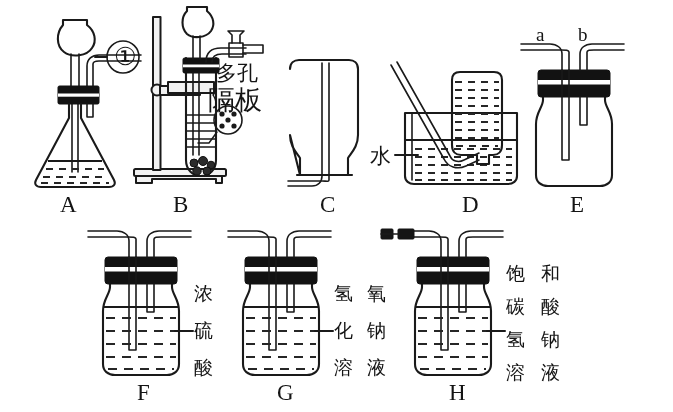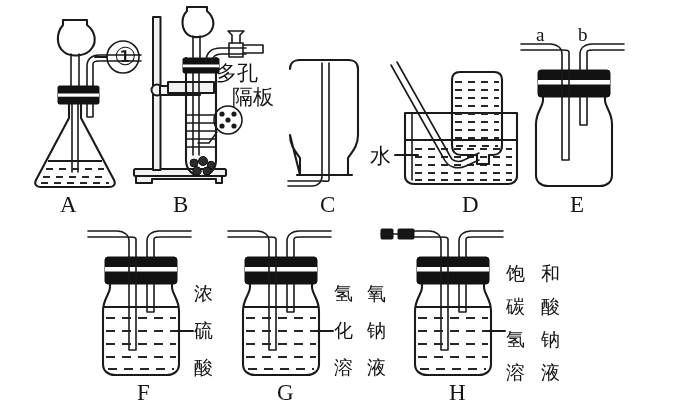--- a/index.html
+++ b/index.html
@@ -337,21 +337,21 @@
         <line class="dash" x1="418" y1="357" x2="488" y2="357"></line>
         <line class="dash" x1="420" y1="369" x2="486" y2="369"></line>
       </g>
       <line class="leader" x1="487" y1="331" x2="505" y2="331"></line>
     </g>
   </svg>
 
   <div class="circled" style="left:114px; top:44px;">①</div>
 
   <div class="cjk" style="left:216px; top:62px; font-size:21px;">多孔</div>
-  <div class="cjk" style="left:232px; top:86px; font-size:21px;">隔板</div>
+  <div class="cjk" style="left:208px; top:86px; font-size:27px;">隔板</div>
 
   <div class="cjk" style="left:370px; top:145px; font-size:21px;">水</div>
 
   <div class="small-letter" style="left:536px; top:25px;">a</div>
   <div class="small-letter" style="left:578px; top:25px;">b</div>
 
   <div class="cjk" style="left:194px; top:283px;">浓</div>
   <div class="cjk" style="left:194px; top:320px;">硫</div>
   <div class="cjk" style="left:194px; top:357px;">酸</div>
 

